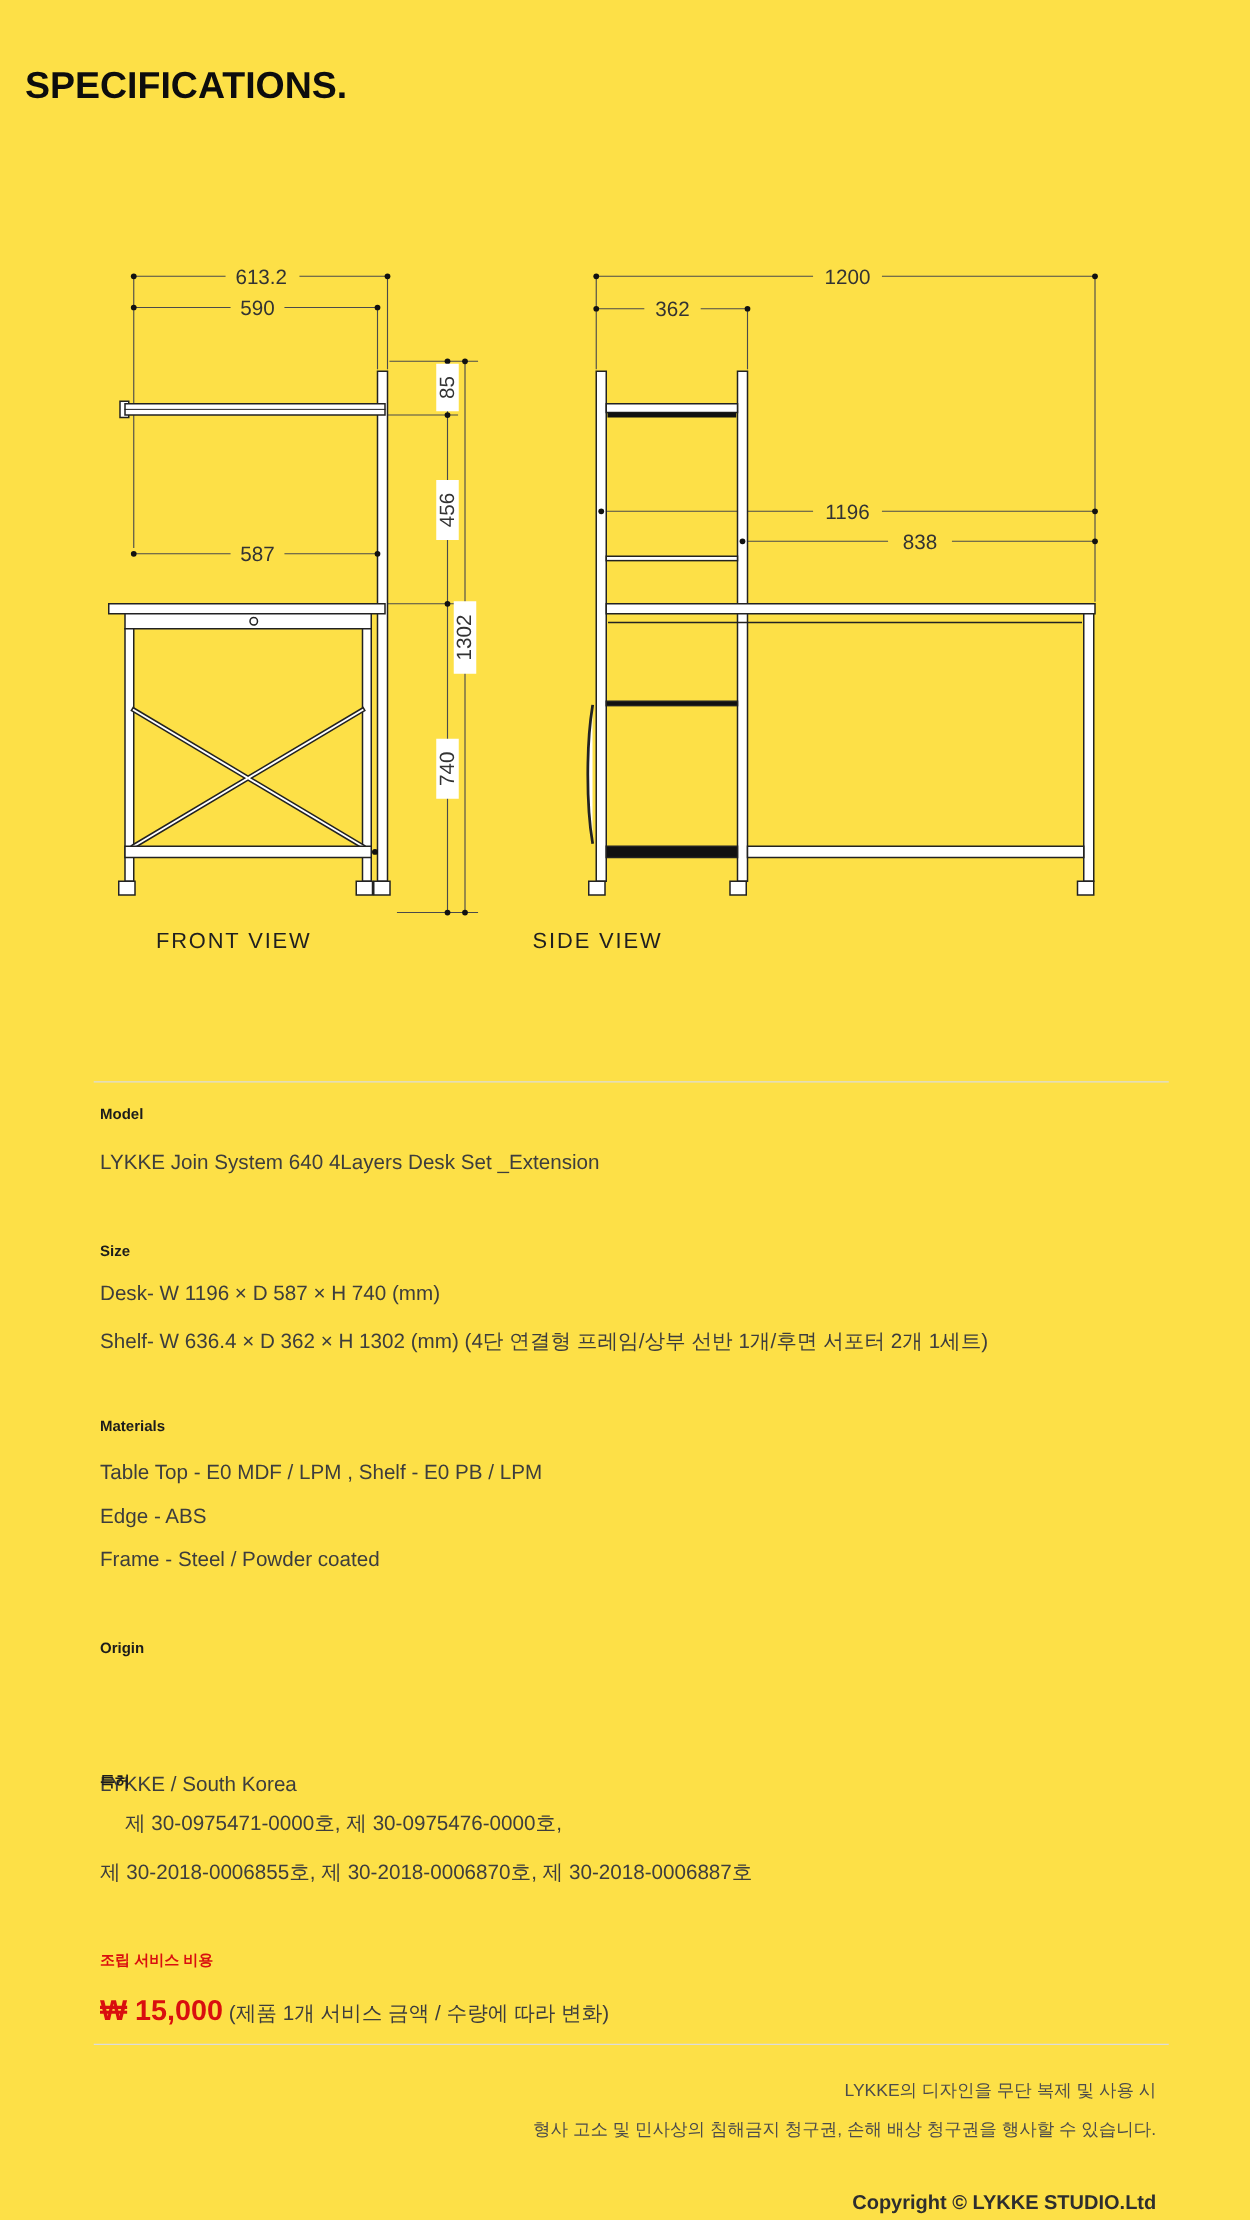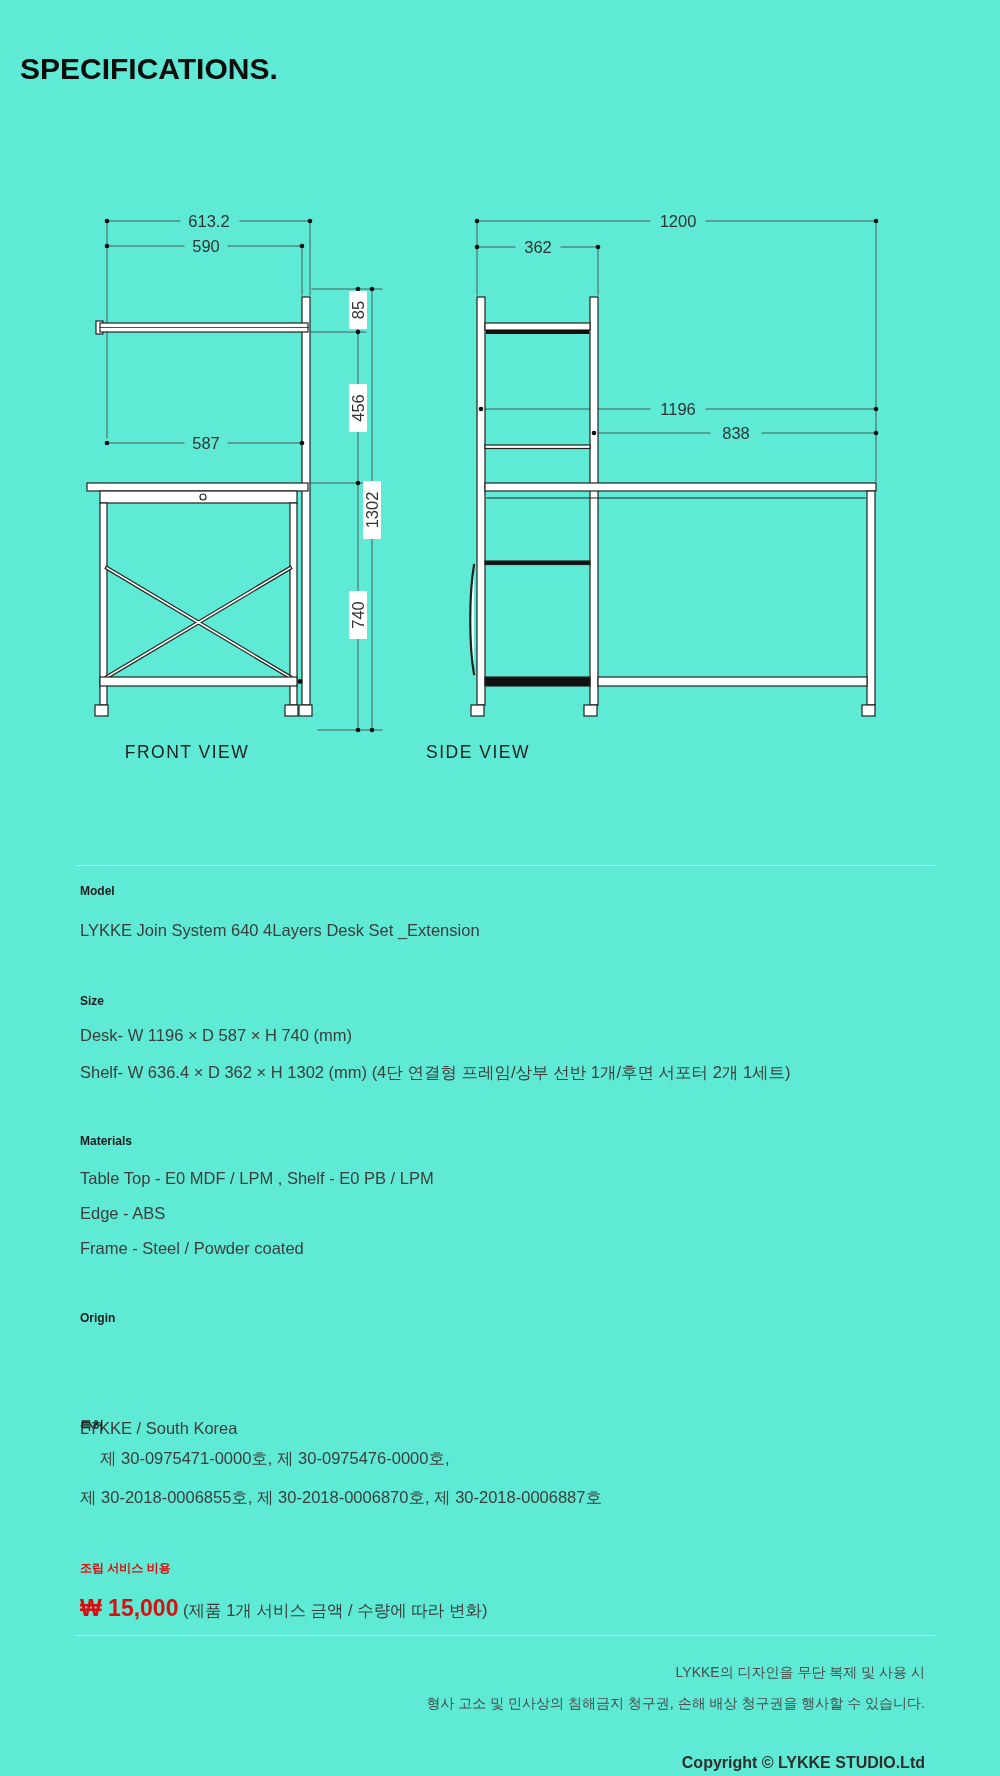--- a/index.html
+++ b/index.html
@@ -1,16 +1,16 @@
 <!DOCTYPE html>
 <html style="--accent: #d90f0f;"><head>
 <meta charset="utf-8">
 <style>
   html,body{margin:0;padding:0;background:#ffffff;}
-  .page{position:relative;width:1000px;height:1776px;background:#5eead4;
+  .page{position:relative;width:1000px;height:1776px;background:#fde047;
         font-family:"Liberation Sans", sans-serif;overflow:hidden;}
   .main-title{position:absolute;left:20px;top:52px;font-size:30px;font-weight:800;
         color:#0d0d0d;letter-spacing:0px;}
   .drawing-svg{position:absolute;left:0;top:160px;}
   .dim{font-family:"Liberation Sans",sans-serif;font-size:16.5px;fill:#333;}
   .viewlabel{font-family:"Liberation Sans",sans-serif;font-size:17.5px;fill:#1f1f1f;letter-spacing:1.5px;}
   .divider{position:absolute;left:75px;width:860px;height:1px;background:#dcdcdc;}
   .sec-head{position:absolute;left:80px;font-size:12px;font-weight:600;color:#1c1c1c;white-space:nowrap;}
   .sec-head.bold{font-weight:700;}
   .body-line{position:absolute;left:80px;font-size:16.5px;font-weight:400;color:#3d3d3d;white-space:nowrap;}

